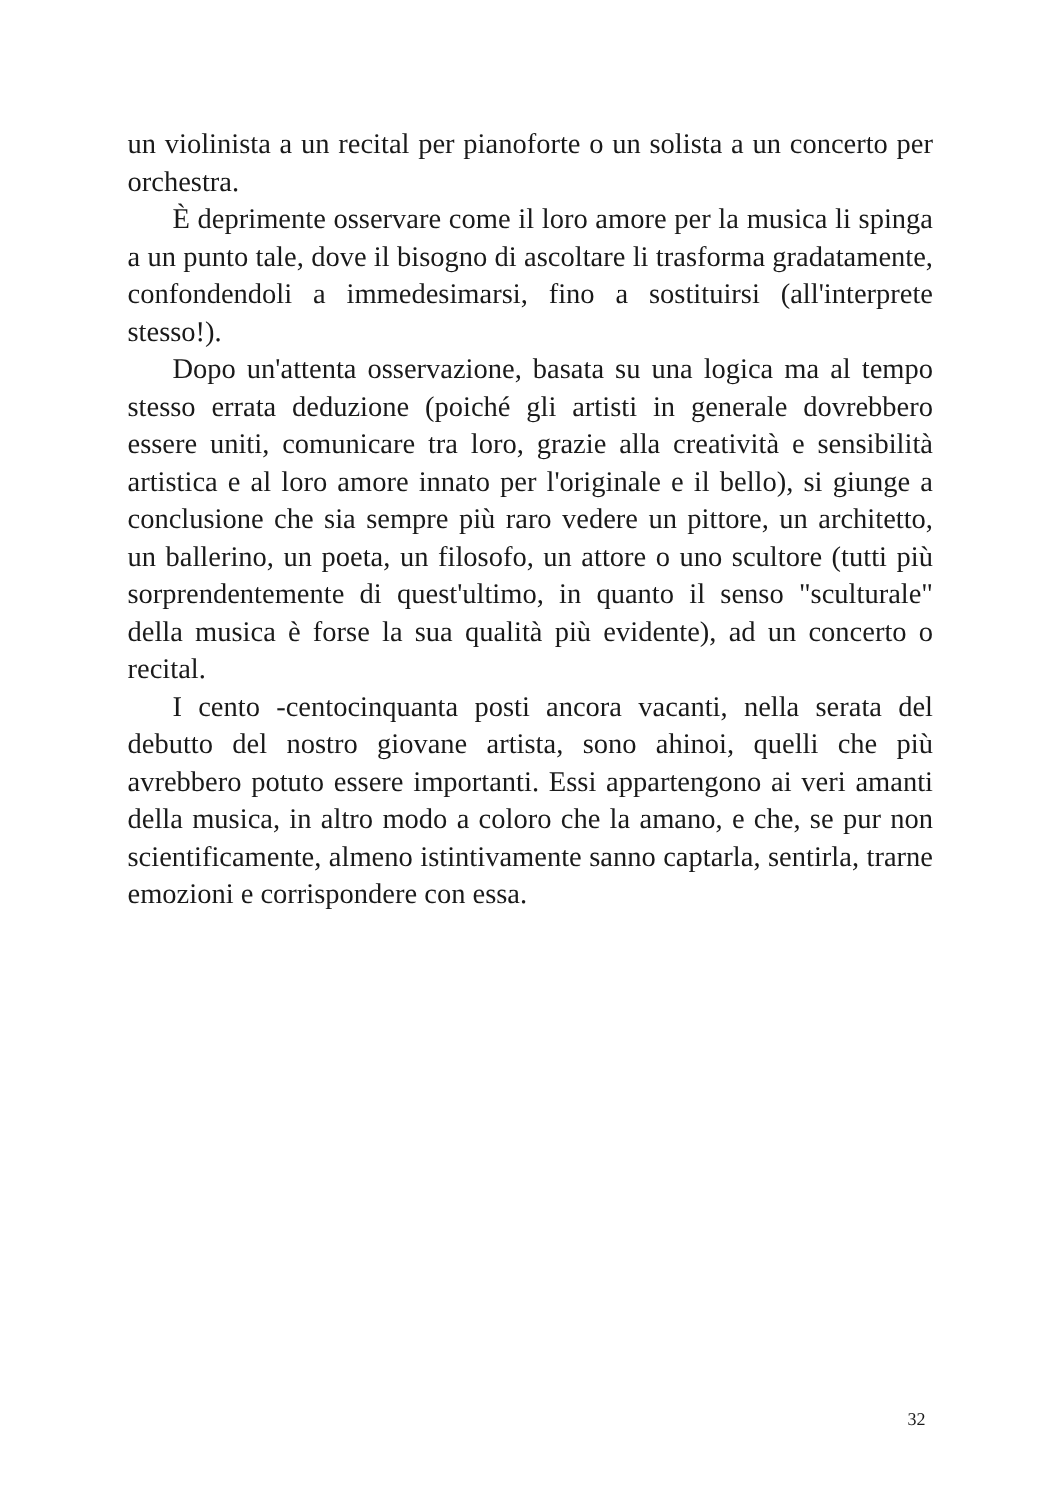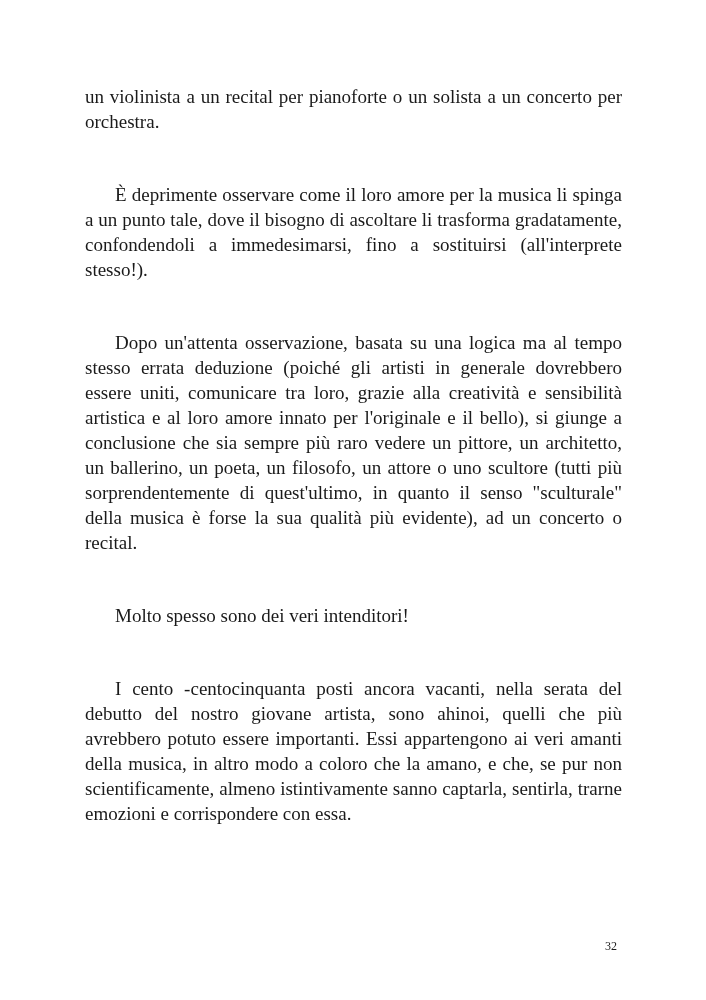--- a/index.html
+++ b/index.html
@@ -25,36 +25,34 @@
     font-size: 19px;
     line-height: 25px;
   }
   .text-block p {
     margin: 0;
     padding: 0;
     text-indent: 0;
   }
   .text-block p.indent {
     text-indent: 30px;
-    margin-top: 48px;
   }
   .page-number {
     position: absolute;
     right: 89px;
     bottom: 46px;
     font-size: 12px;
     line-height: 15px;
     color: #1a1a1a;
   }
 </style>
 </head>
 <body>
 
 <div class="page">
   <div class="text-block">
     <p>un violinista a un recital per pianoforte o un solista a un concerto per orchestra.</p>
     <p class="indent">È deprimente osservare come il loro amore per la musica li spinga a un punto tale, dove il bisogno di ascoltare li trasforma gradatamente, confondendoli a immedesimarsi, fino a sostituirsi (all'interprete stesso!).</p>
     <p class="indent">Dopo un'attenta osservazione, basata su una logica ma al tempo stesso errata deduzione (poiché gli artisti in generale dovrebbero essere uniti, comunicare tra loro, grazie alla creatività e sensibilità artistica e al loro amore innato per l'originale e il bello), si giunge a conclusione che sia sempre più raro vedere un pittore, un architetto, un ballerino, un poeta, un filosofo, un attore o uno scultore (tutti più sorprendentemente di quest'ultimo, in quanto il senso "sculturale" della musica è forse la sua qualità più evidente), ad un concerto o recital.</p>
-    <p class="indent">Molto spesso sono dei veri intenditori!</p>
     <p class="indent">I cento -centocinquanta posti ancora vacanti, nella serata del debutto del nostro giovane artista, sono ahinoi, quelli che più avrebbero potuto essere importanti. Essi appartengono ai veri amanti della musica, in altro modo a coloro che la amano, e che, se pur non scientificamente, almeno istintivamente sanno captarla, sentirla, trarne emozioni e corrispondere con essa.</p>
   </div>
   <div class="page-number">32</div>
 </div>
 
 </body></html>

